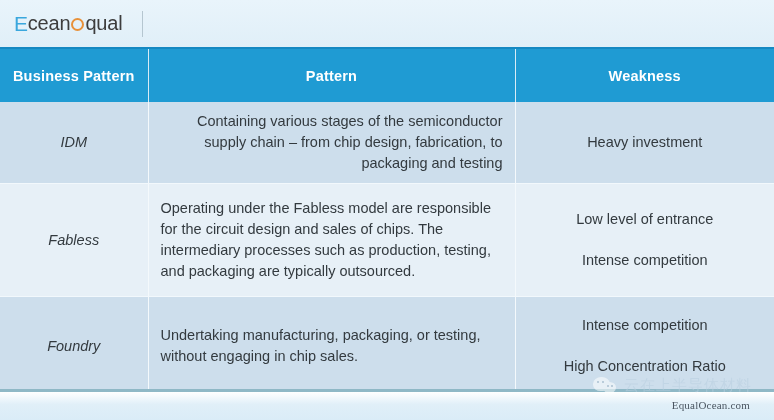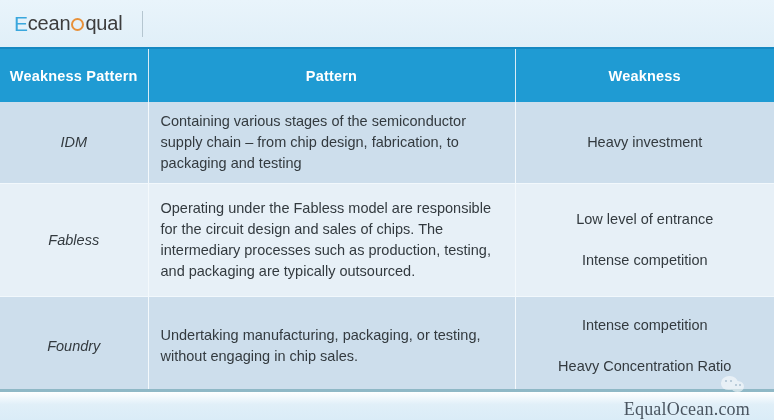--- a/index.html
+++ b/index.html
@@ -125,21 +125,21 @@
     font-size: 14.5px;
     line-height: 1.45;
   }
   #table tbody td:last-child { border-right: none; }
 
   .cell-pattern {
     text-align: center;
     font-style: italic;
   }
   .cell-features-center {
-    text-align: left;
+    text-align: right;
     padding: 9px 12px 9px 12px !important;
   }
   .cell-features-left {
     text-align: left;
     padding: 9px 14px 9px 12px !important;
   }
   .cell-weakness {
     text-align: center;
     padding: 8px 10px !important;
   }
@@ -206,21 +206,21 @@
     color: #b9cfe0;
     letter-spacing: 1px;
     white-space: nowrap;
     font-family: "DejaVu Sans", sans-serif;
   }
   #site-credit {
     position: absolute;
     right: 24px;
     top: 399px;
     font-family: "Liberation Serif", serif;
-    font-size: 18px;
+    font-size: 11px;
     color: #4a5560;
     letter-spacing: 0.2px;
   }
 </style>
 </head>
 <body>
 
 <div id="page">
 
   <div id="header">
@@ -234,21 +234,21 @@
   </div>
 
   <table id="table">
     <colgroup>
       <col class="col-pattern">
       <col class="col-features">
       <col class="col-weakness">
     </colgroup>
     <thead>
       <tr id="head-row">
-        <th>Weakness Pattern</th>
+        <th>Business Pattern</th>
         <th>Pattern</th>
         <th>Weakness</th>
       </tr>
     </thead>
     <tbody>
       <tr class="row-a" style="height:77px;">
         <td class="cell-pattern">IDM</td>
         <td class="cell-features-center">Containing various stages of the semiconductor supply chain – from chip design, fabrication, to packaging and testing</td>
         <td class="cell-weakness">
           <span class="weak-line">Heavy investment</span>
@@ -262,35 +262,36 @@
           <span class="weak-gap"></span>
           <span class="weak-line">Intense competition</span>
         </td>
       </tr>
       <tr class="row-a" style="height:99px;">
         <td class="cell-pattern">Foundry</td>
         <td class="cell-features-left">Undertaking manufacturing, packaging, or testing, without engaging in chip sales.</td>
         <td class="cell-weakness">
           <span class="weak-line">Intense competition</span>
           <span class="weak-gap"></span>
-          <span class="weak-line">Heavy Concentration Ratio</span>
+          <span class="weak-line">High Concentration Ratio</span>
         </td>
       </tr>
     </tbody>
   </table>
 
   <div id="table-bottom-rule"></div>
   <div id="footer"></div>
 
   <div id="watermark">
     <div id="wechat-icon">
       <div class="bubble-big"></div>
       <div class="bubble-small"></div>
       <div class="eye e1"></div>
       <div class="eye e2"></div>
       <div class="eye e3"></div>
       <div class="eye e4"></div>
     </div>
+    <div id="wm-text">云在上半导体材料</div>
   </div>
 
   <div id="site-credit">EqualOcean.com</div>
 
 </div>
 
 </body></html>

